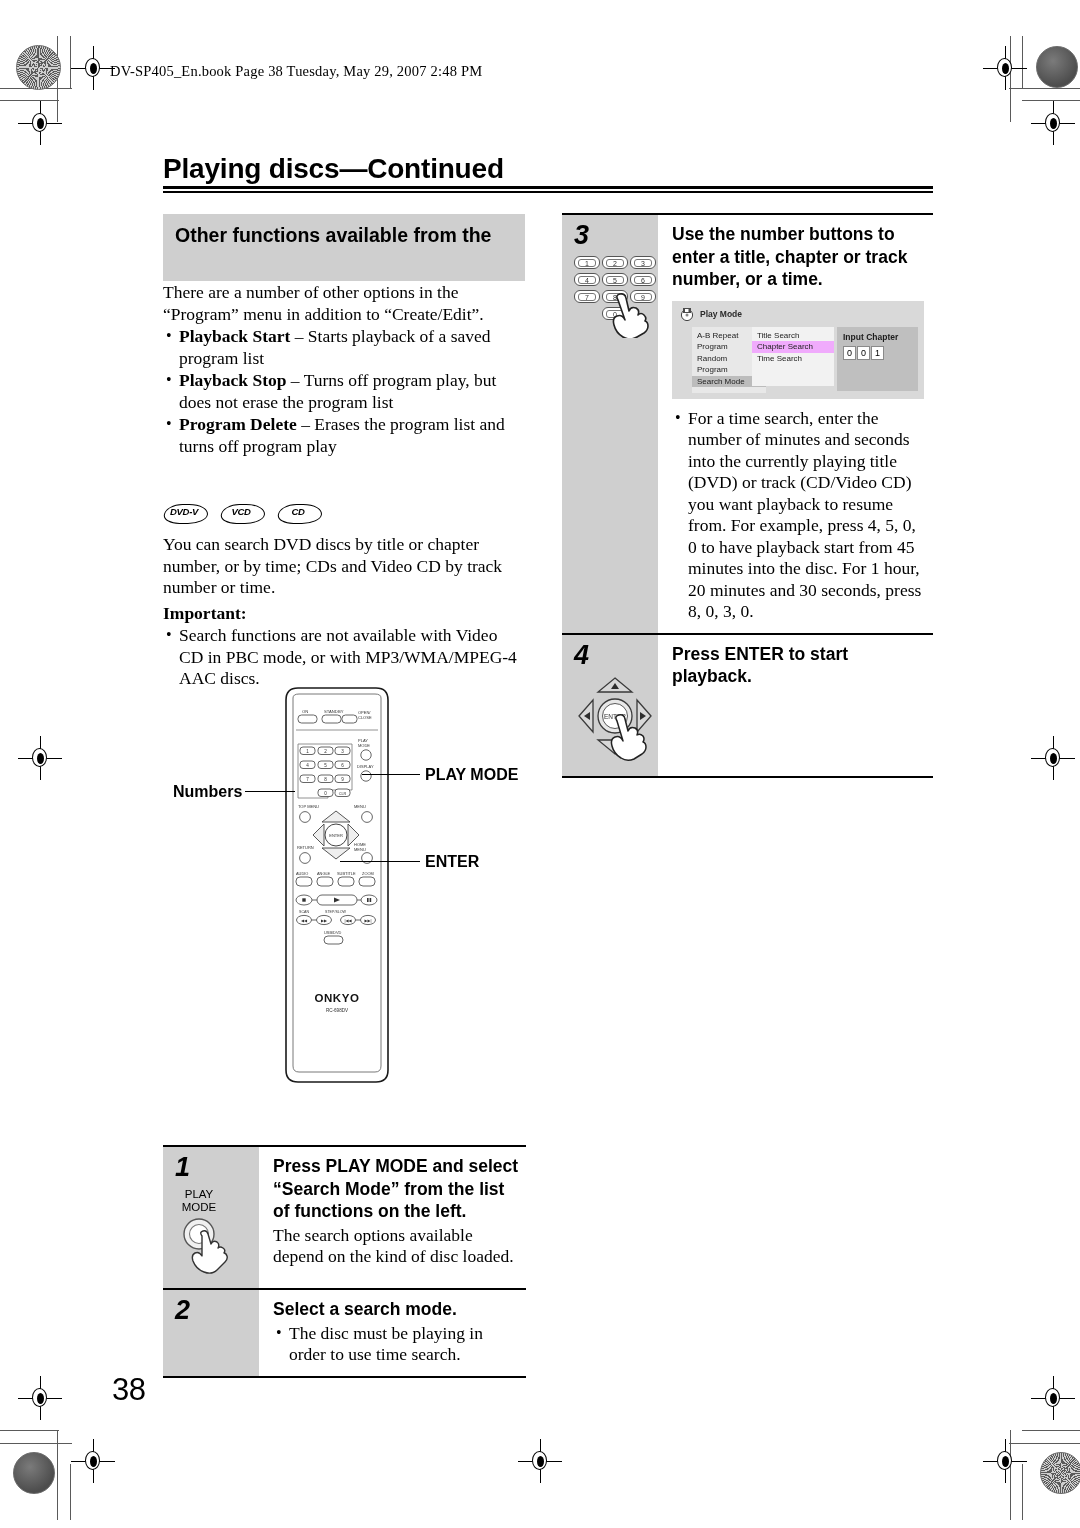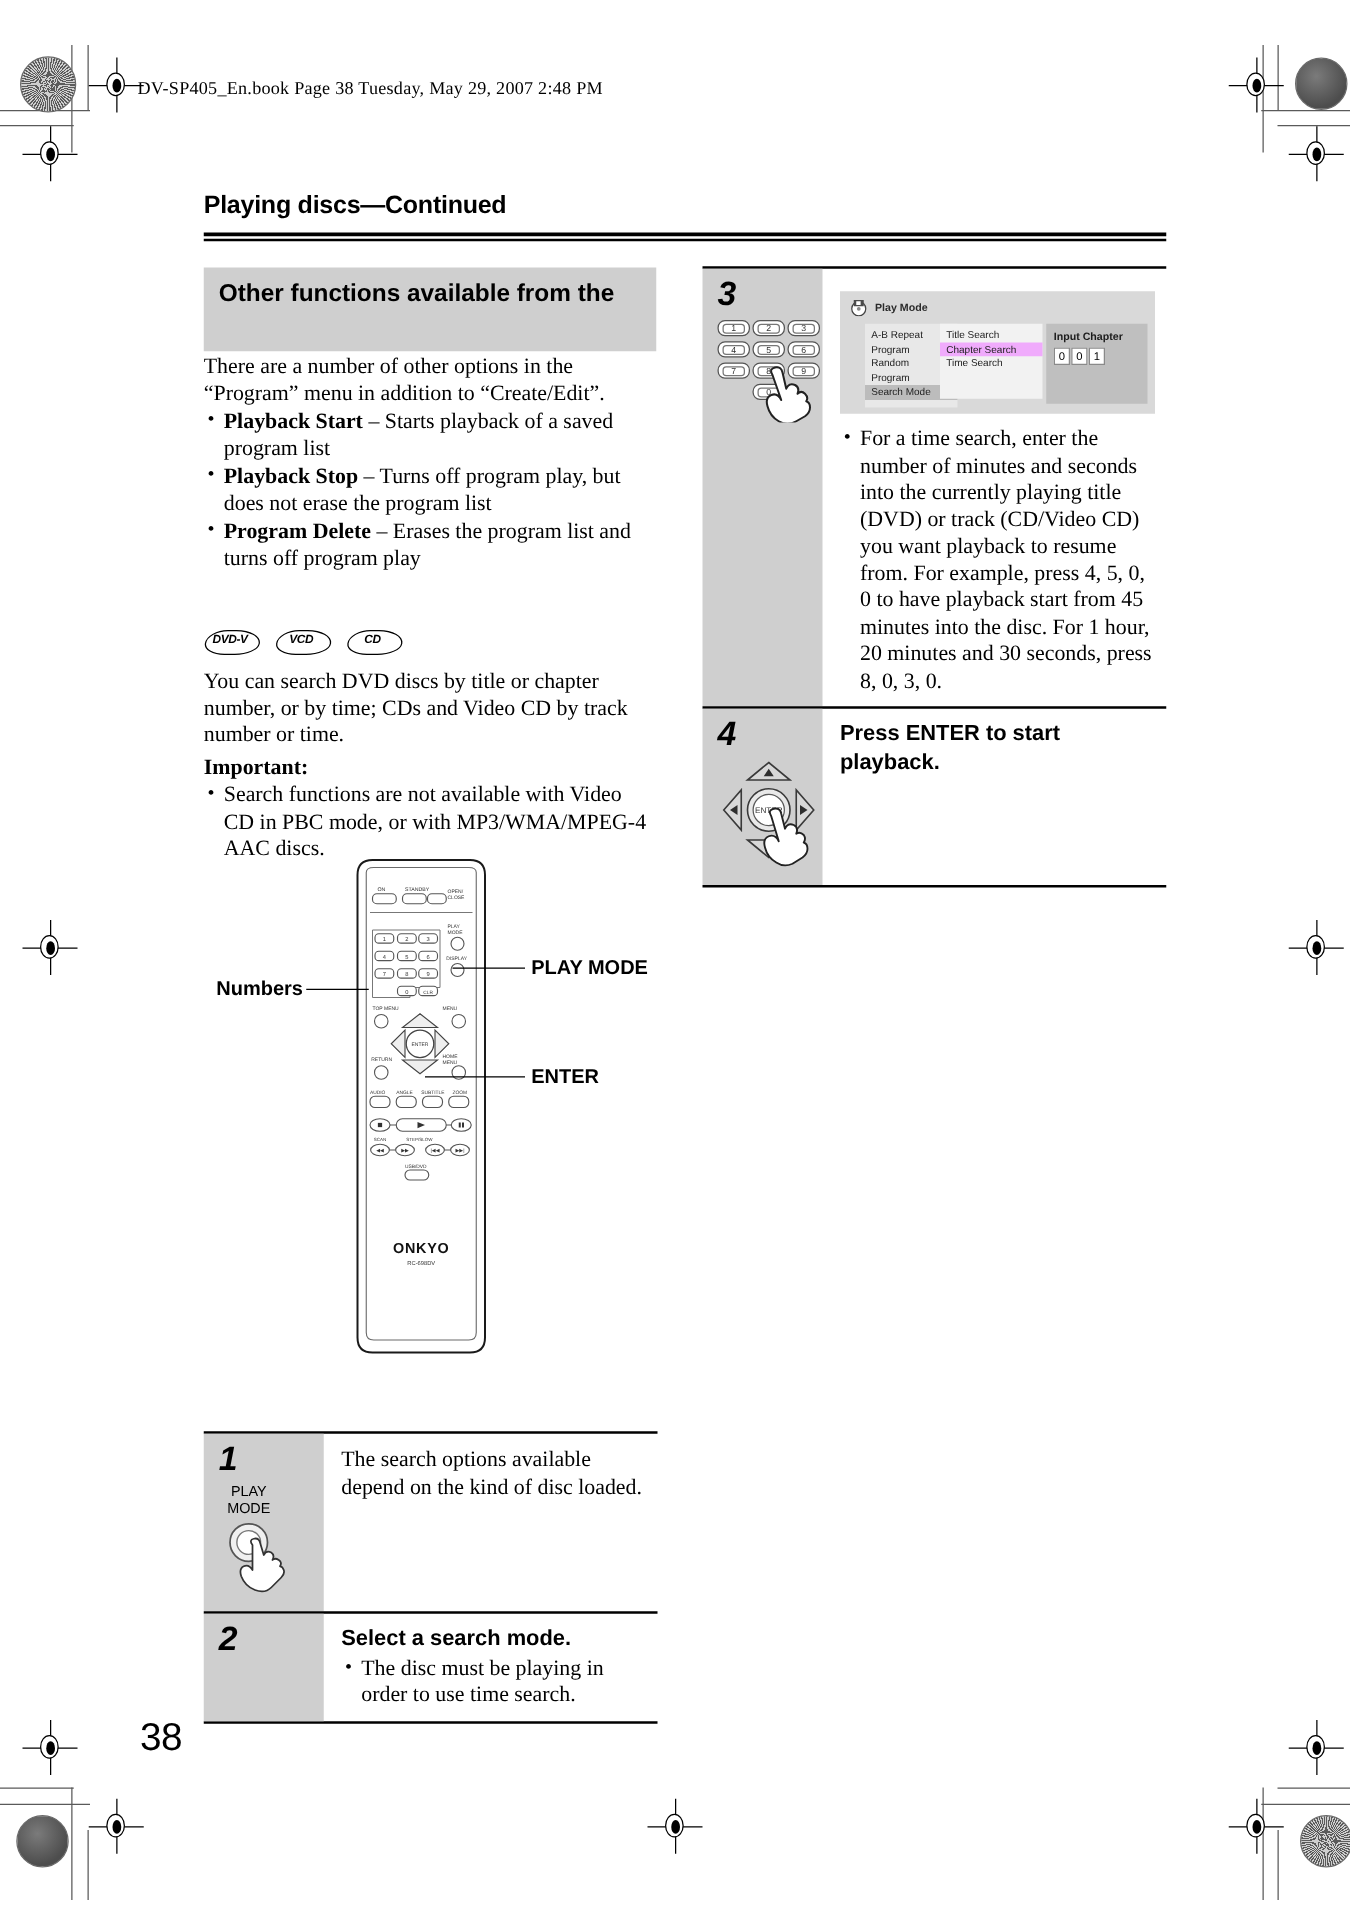--- a/index.html
+++ b/index.html
@@ -76,21 +76,21 @@
   }
 
   
   .running-head {
     position: absolute;
     left: 163px; top: 153px;
     width: 770px;
   }
   .running-head .rh-text {
     font-family: "Liberation Sans", sans-serif;
-    font-size: 20px;
+    font-size: 28px;
     font-weight: bold;
     letter-spacing: -0.2px;
   }
   .rh-rule-a {
     position: absolute;
     left: 163px; top: 186px;
     width: 770px; height: 3px;
     background: #000;
   }
   .rh-rule-b {
@@ -645,20 +645,21 @@
           <div class="pm-label">MODE</div>
           <svg width="80" height="62" viewBox="0 0 80 62" style="margin-top:2px;">
             <circle cx="24" cy="18" r="15" fill="#f0f0f0" stroke="#555" stroke-width="1.4"></circle>
             <circle cx="24" cy="18" r="9.5" fill="#fff" stroke="#777" stroke-width="1.1"></circle>
             <path d="M27 20 q-3 -4 1 -5 q4 -1 5 3 l3 10 q2 -4 6 -2 q3 2 1 6 q2 -2 5 0 q3 2 1 5
                      q2 0 3 3 q1 3 -2 6 l-8 8 q-5 5 -13 2 q-8 -3 -11 -11 q-2 -6 2 -8 q4 -2 7 3 Z" fill="#ffffff" stroke="#333" stroke-width="1.4" stroke-linejoin="round"></path>
           </svg>
         </div>
       </div>
       <div class="step-body">
+        <div class="step-head">Press PLAY MODE and select “Search Mode” from the list of functions on the left.</div>
         <div class="step-sub">The search options available depend on the kind of disc loaded.</div>
       </div>
     </div>
 
     <div class="step-row last">
       <div class="step-num-cell" style="padding-bottom:20px;">
         <div class="step-num">2</div>
       </div>
       <div class="step-body">
         <div class="step-head">Select a search mode.</div>
@@ -709,20 +710,21 @@
                 <i>0</i>
               </div>
           </div>
           <svg class="hand" style="left:32px; top:30px;" viewBox="0 0 46 52">
             <path d="M12 14 q-3 -5 2 -6 q5 -1 6 4 l3 13 q2 -5 7 -3 q4 2 2 7 q3 -3 6 0 q3 3 1 6
                      q3 1 3 5 q0 4 -4 7 l-7 4 q-7 4 -14 0 q-7 -4 -9 -12 q-2 -7 3 -9 q5 -2 8 4 Z" fill="#ffffff" stroke="#222" stroke-width="1.6" stroke-linejoin="round"></path>
           </svg>
         </div>
       </div>
       <div class="step-body">
+        <div class="step-head">Use the number buttons to enter a title, chapter or track number, or a time.</div>
 
         <div class="osd" style="position:relative; margin-top:10px;">
           <div class="osd-title">
             <span class="osd-icon">
               <svg width="15" height="14" viewBox="0 0 15 14">
                 <circle cx="7" cy="8" r="5.6" fill="#fff" stroke="#444" stroke-width="1"></circle>
                 <circle cx="7" cy="8" r="1.5" fill="#888"></circle>
                 <rect x="3" y="1" width="8" height="5" fill="#4b4b4b"></rect>
                 <rect x="5" y="2" width="3.5" height="3" fill="#ffffff"></rect>
               </svg>

